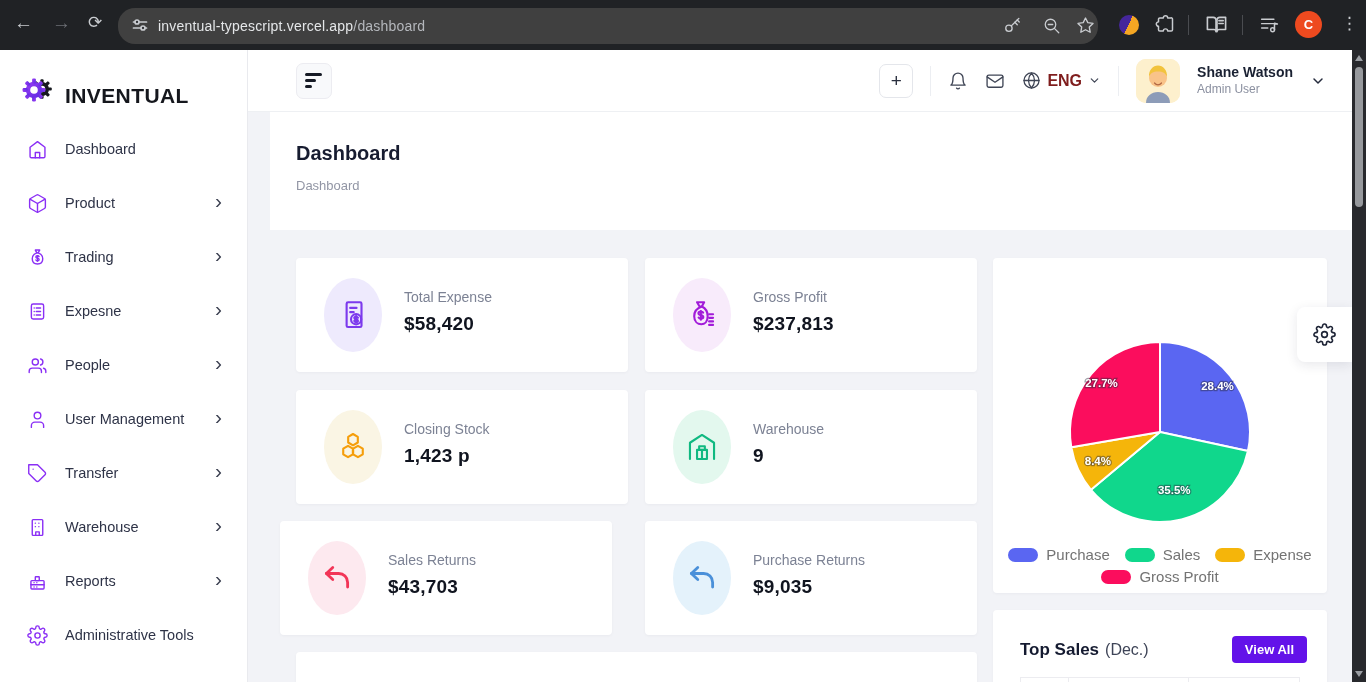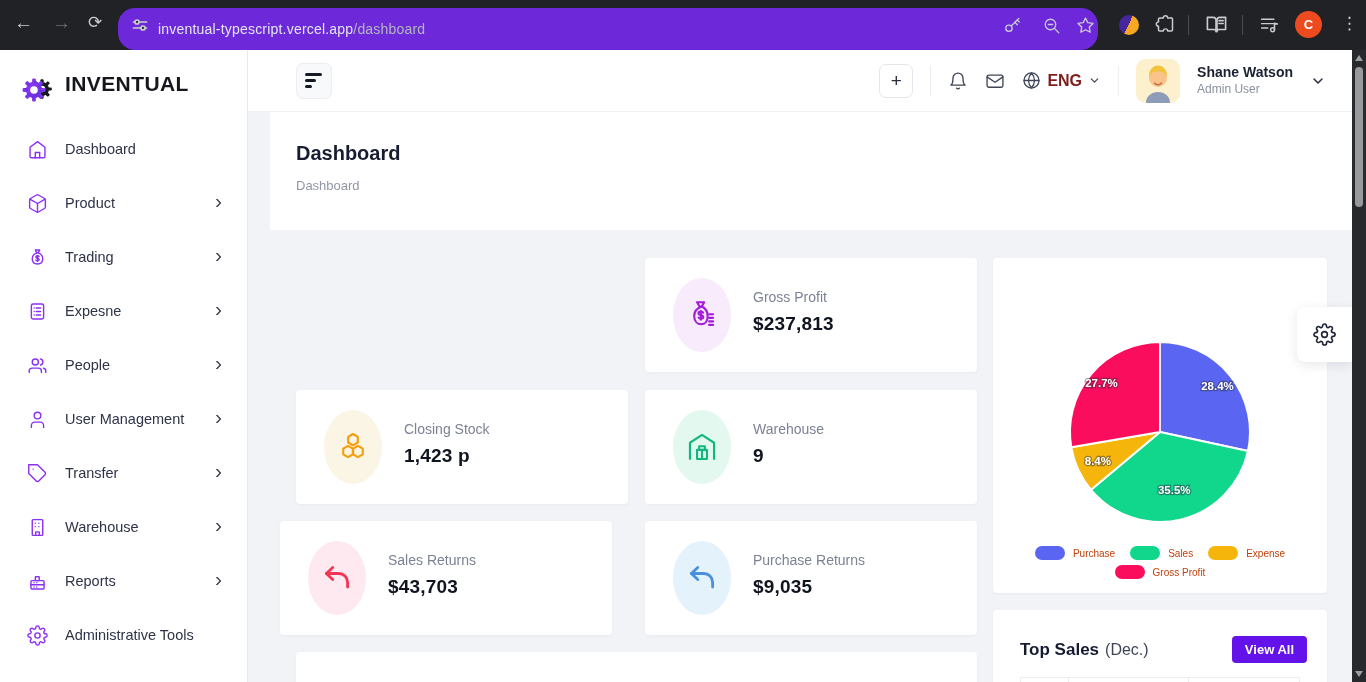--- a/index.html
+++ b/index.html
@@ -4,35 +4,35 @@
 <style>
   * { margin:0; padding:0; box-sizing:border-box; }
   html,body { width:1366px; height:682px; overflow:hidden; }
   body { font-family:"Liberation Sans", sans-serif; background:#fff; position:relative; }
 
   
   .browser-bar { position:absolute; left:0; top:0; width:1366px; height:50px; background:#202225; }
   .bb-abs { position:absolute; display:flex; align-items:center; justify-content:center; }
   .nav-glyph { font-size:19px; color:#c9ccd0; }
   .nav-glyph.dim { color:#6d7076; }
-  .url-pill { position:absolute; left:118px; top:8px; width:980px; height:42px; border-radius:17px; background:#6d28d9; display:flex; align-items:center; }
+  .url-pill { position:absolute; left:118px; top:8px; width:980px; height:36px; border-radius:17px; background:#404040; display:flex; align-items:center; }
   .url-text { margin-left:40px; font-size:14px; color:#e4e6e8; letter-spacing:.2px; }
   .url-text .path { color:#b4b7bc; }
   .pill-icon { position:absolute; top:8px; }
   .chrome-divider { position:absolute; top:15px; width:1px; height:20px; background:#4a4c50; }
   .ext-circle { position:absolute; left:1119px; top:15px; width:20px; height:20px; border-radius:50%;
                 background:linear-gradient(115deg,#45269c 48%,#f5a623 48%); }
   .chrome-avatar { position:absolute; left:1295px; top:11px; width:27px; height:27px; border-radius:50%;
                    background:#ee4a1f; color:#fff; font-size:13px; font-weight:700; display:flex; align-items:center; justify-content:center; }
   .kebab { position:absolute; left:1341px; top:13px; color:#c9ccd0; font-size:17px; letter-spacing:0; }
   svg.ch { stroke:#c9ccd0; fill:none; stroke-width:1.7; stroke-linecap:round; stroke-linejoin:round; }
 
   
   .sidebar { position:absolute; left:0; top:50px; width:248px; bottom:0; background:#fff; border-right:1px solid #e9eaee; }
-  .logo { display:flex; align-items:flex-start; gap:9px; padding:22px 0 0 20px; }
+  .logo { display:flex; align-items:flex-end; gap:9px; padding:22px 0 0 20px; }
   .brand-text { font-size:21px; font-weight:800; color:#15171d; letter-spacing:.4px; }
   .nav { margin-top:14px; }
   .nav-item { position:relative; height:54px; display:flex; align-items:center; gap:17px; padding-left:27px; cursor:pointer; }
   .nav-icon { color:#8a2ff5; display:flex; }
   .nav-icon svg { width:21px; height:21px; fill:none; stroke:currentColor; stroke-width:1.6; stroke-linecap:round; stroke-linejoin:round; }
   .nav-label { font-size:14.5px; color:#2e3347; }
   .nav-chevron { position:absolute; right:25px; top:50%; transform:translateY(-58%); font-size:21px; color:#3c4152; }
 
   
   .app-header { position:absolute; left:248px; top:50px; right:14px; height:62px; background:#fff;
@@ -66,21 +66,21 @@
   .stat-ellipse svg { width:34px; height:34px; fill:none; stroke:currentColor; stroke-width:1.5; stroke-linecap:round; stroke-linejoin:round; }
   .stat-label { position:absolute; left:108px; top:31px; font-size:14px; color:#7c8294; }
   .stat-value { position:absolute; left:108px; top:55px; font-size:19px; font-weight:800; color:#10141f; letter-spacing:.2px; }
 
   .pie-card { left:745px; top:146px; width:334px; height:335px; }
   .panel-title { padding:27px 0 0 27px; font-size:17px; font-weight:800; color:#141a30; }
   svg.pie { position:absolute; left:57px; top:62px; width:220px; height:224px; }
   .pie-label { font-size:11.5px; font-weight:700; fill:#fff; paint-order:stroke; stroke:rgba(40,40,60,.45); stroke-width:2.4px; }
   .legend { position:absolute; left:0; right:0; top:288px; display:flex; flex-wrap:wrap; justify-content:center;
             column-gap:15px; row-gap:5px; padding:0 8px; }
-  .legend-item { display:flex; align-items:center; gap:8px; font-size:10px; color:#c2410c; }
+  .legend-item { display:flex; align-items:center; gap:8px; font-size:15px; color:#737373; }
   .legend-swatch { width:30px; height:14px; border-radius:7px; display:inline-block; }
 
   .sales-card { left:745px; top:498px; width:334px; height:220px; }
   .sales-head { display:flex; align-items:center; padding:26px 20px 0 27px; }
   .sales-title { font-size:17px; font-weight:800; color:#141a30; }
   .sales-period { font-size:16px; color:#3e4457; margin-left:6px; }
   .view-all { margin-left:auto; background:#6312e9; color:#fff; font-size:13px; font-weight:700;
               padding:6px 13px; border-radius:4px; border:none; cursor:pointer; }
   .table-hint { position:absolute; left:27px; right:27px; top:67px; height:40px; border:1px solid #ececf0; border-bottom:none; display:flex; }
   .table-hint .c { border-right:1px solid #ececf0; } 
@@ -372,20 +372,34 @@
       </svg>
   </div>
 </header>
 
 <main class="content">
   <section class="title-card">
     <h1 class="page-title">Dashboard</h1>
     <div class="breadcrumb">Dashboard</div>
   </section>
 
+  <section class="card stat-card" style="left:48px;top:146px;">
+    <span class="stat-ellipse" style="background: rgb(238, 234, 253); color: rgb(124, 58, 237);">
+      <svg viewBox="0 0 24 24">
+          <rect x="7.5" y="3" width="10.5" height="17.5" rx="1"></rect>
+          <line x1="10" y1="7" x2="14.5" y2="7"></line>
+          <line x1="10" y1="10" x2="12.5" y2="10"></line>
+          <circle cx="14.2" cy="15" r="3.6"></circle>
+          <path d="M14.2 12.8v4.4"></path>
+          <path d="M15.5 13.9c-.2-.4-.7-.7-1.3-.7-.7 0-1.3.4-1.3.9 0 1.3 2.6.7 2.6 1.9 0 .5-.6.9-1.3.9-.6 0-1.1-.3-1.3-.7"></path>
+        </svg>
+    </span>
+    <div class="stat-label">Total Expense</div>
+    <div class="stat-value">$58,420</div>
+  </section>
 
   <section class="card stat-card" style="left:397px;top:146px;">
     <span class="stat-ellipse" style="background: rgb(248, 235, 251); color: rgb(162, 28, 217);">
       <svg viewBox="0 0 24 24">
           <path d="M8.5 3h5l-1.6 3h-1.6z"></path>
           <path d="M11.9 6C9 7 6.5 9.5 6.5 12.8c0 4 2.6 5.7 5 5.7 2.3 0 4.5-1.7 4.5-5.7C16 9.5 14 7 11.9 6z"></path>
           <path d="M11.2 9.3v6"></path>
           <path d="M12.8 10.3c-.3-.5-.9-.8-1.6-.8-.9 0-1.7.5-1.7 1.2 0 1.8 3.4.9 3.4 2.7 0 .7-.8 1.2-1.7 1.2-.7 0-1.3-.3-1.6-.8"></path>
           <path d="M17 11.5h2.8M17 14h2.8M17 16.5h2.8M17 19h2.8"></path>
         </svg>

